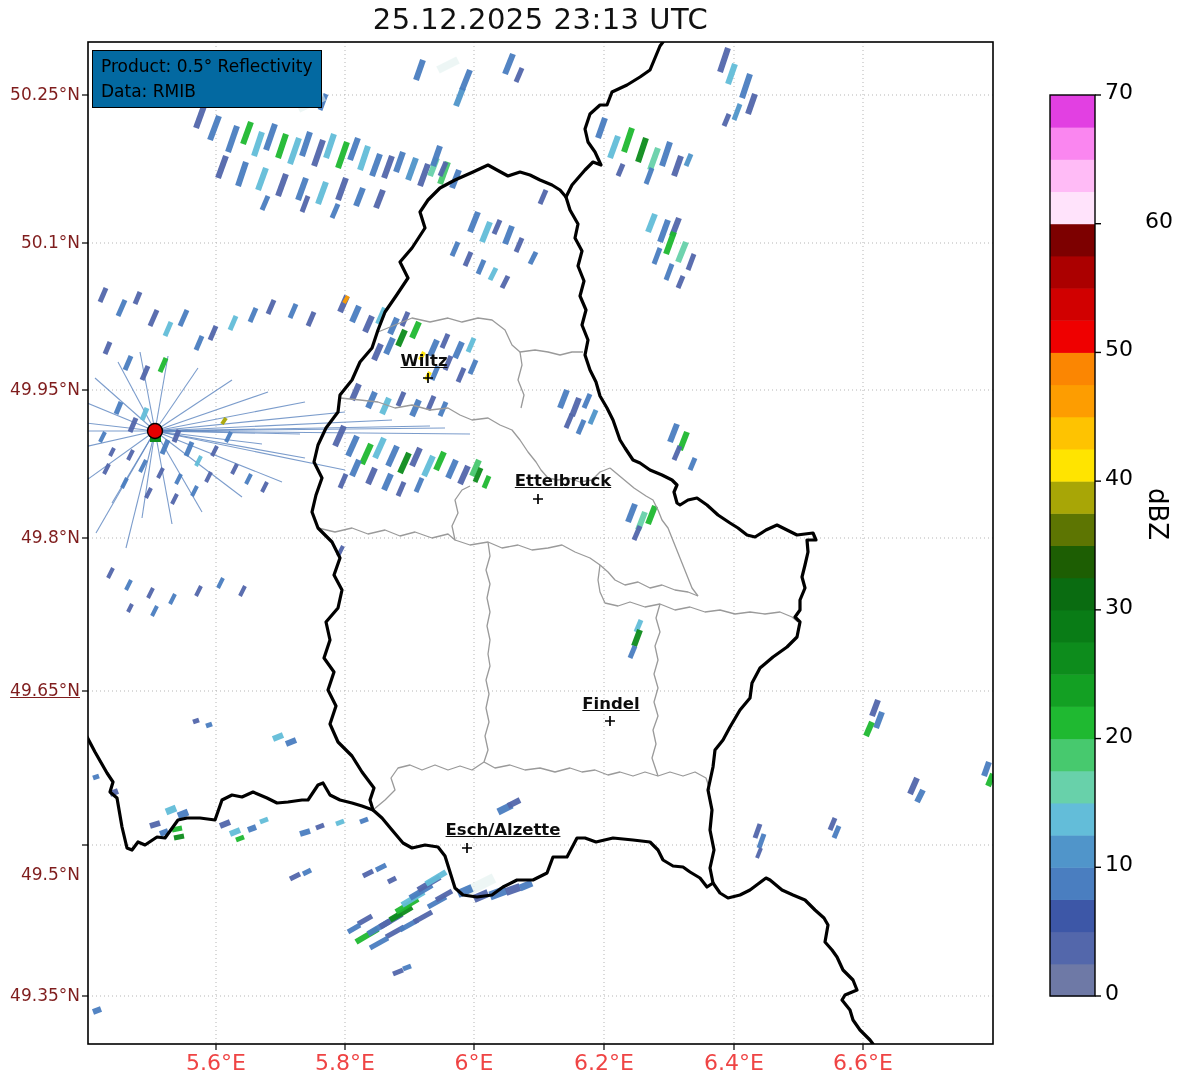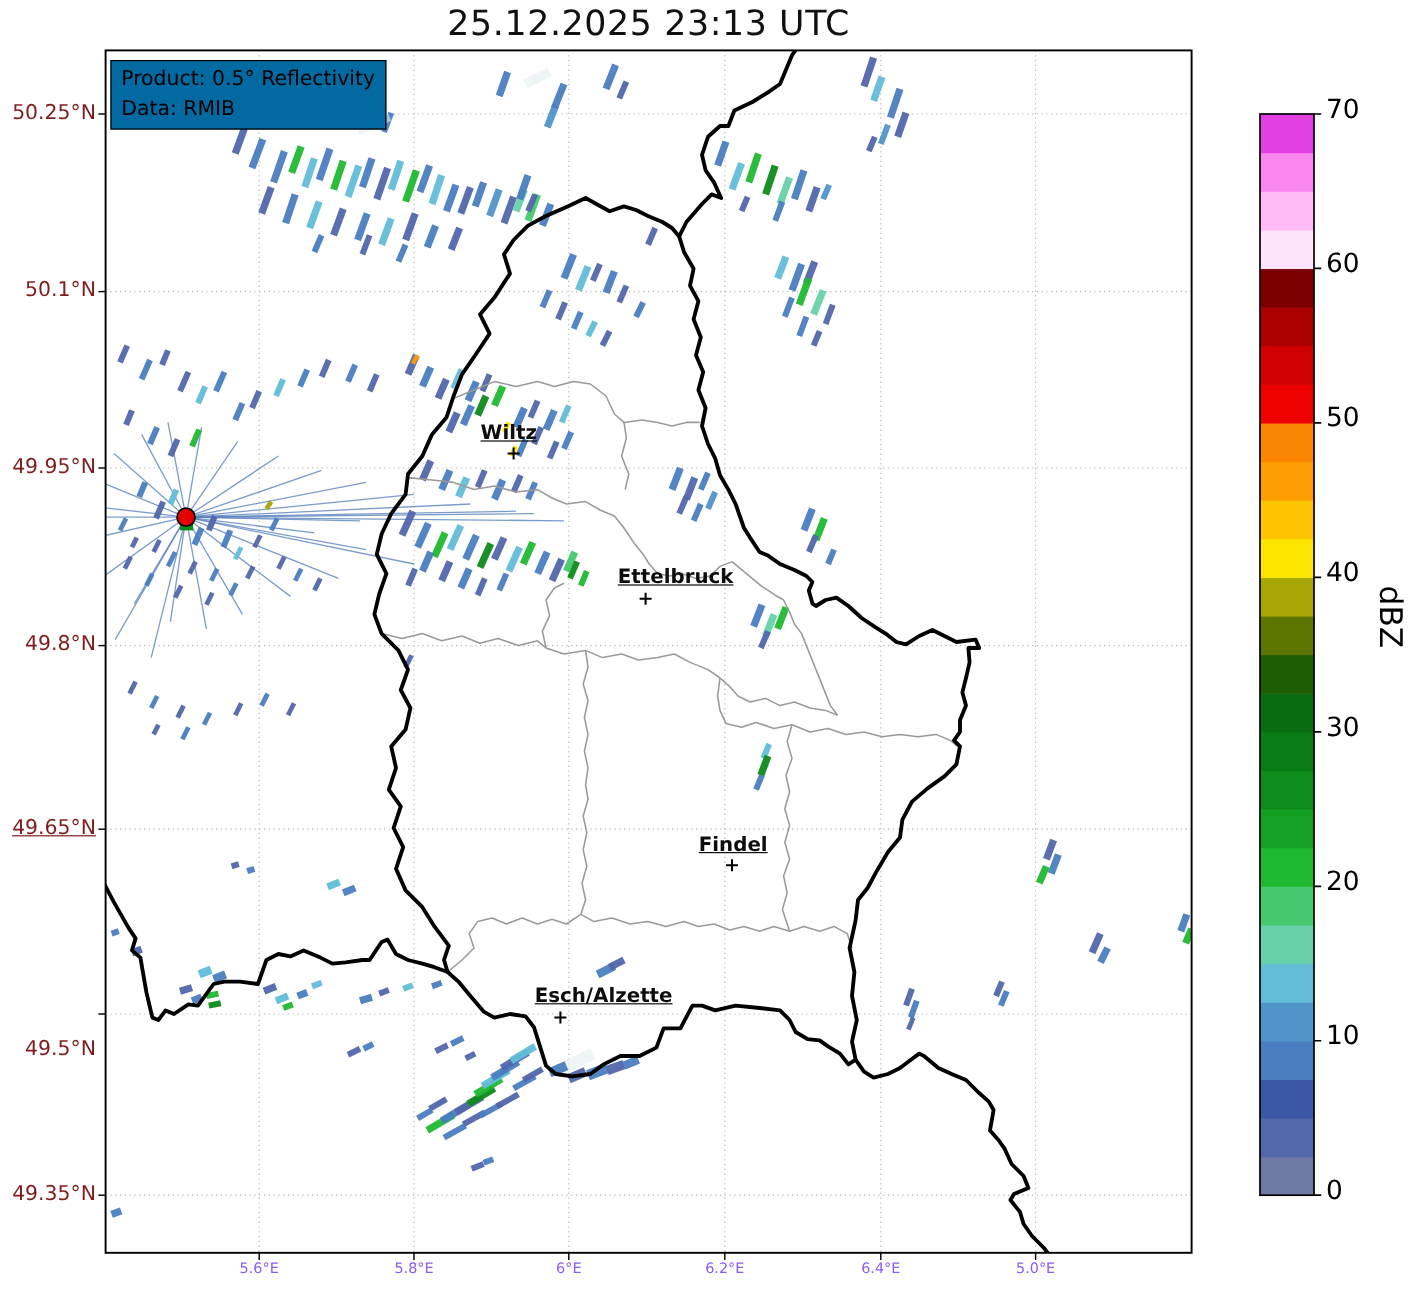--- a/index.html
+++ b/index.html
@@ -4,21 +4,21 @@
 <style>
   html,body{margin:0;padding:0;background:#ffffff;}
   body{font-family:"DejaVu Sans","Liberation Sans",sans-serif;color:#000;}
   #figure{position:relative;width:1184px;height:1081px;background:#fff;overflow:hidden;}
   #map-svg{position:absolute;left:0;top:0;}
   .fig-title{position:absolute;left:88px;top:2px;width:905px;text-align:center;
              font-size:29px;color:#111;letter-spacing:0.5px;}
   .product-box{position:absolute;left:92px;top:50px;background:#0369a1;border:1.3px solid #000;
                padding:3px 8px 4px 8px;font-size:17px;line-height:1.45;z-index:5;}
   .ytick{position:absolute;left:0;width:80px;text-align:right;font-size:17px;color:#7f1d1d;}
-  .xtick{position:absolute;width:90px;text-align:center;font-size:12px;color:#8b5cf6;top:1050px;}
+  .xtick{position:absolute;width:90px;text-align:center;font-size:22px;color:#ef4444;top:1050px;}
   .cbtick{position:absolute;left:1105px;font-size:22px;color:#000;}
   .cb-label{position:absolute;left:1143px;top:488px;font-size:26px;color:#000;
             writing-mode:vertical-rl;text-orientation:mixed;}
   .city-label{position:absolute;width:200px;text-align:center;font-weight:bold;
               font-size:16.5px;color:#0d0d0d;z-index:4;text-decoration:underline;}
 </style>
 </head>
 <body>
 
 <div id="figure">
@@ -418,34 +418,34 @@
       <line x1="1095" y1="223.71428571428578" x2="1101" y2="223.71428571428578" stroke="#000" stroke-width="1.4"></line>
       <line x1="1095" y1="95" x2="1101" y2="95" stroke="#000" stroke-width="1.4"></line>
     </svg>
   <div id="labels">
       <div class="cbtick" style="top: 980px;">0</div>
       <div class="cbtick" style="top: 851.286px;">10</div>
       <div class="cbtick" style="top: 722.571px;">20</div>
       <div class="cbtick" style="top: 593.857px;">30</div>
       <div class="cbtick" style="top: 465.143px;">40</div>
       <div class="cbtick" style="top: 336.429px;">50</div>
-      <div class="cbtick" style="top: 207.714px;">60</div>
+      <div class="cbtick" style="top: 207.714px; margin-left: 40px;">60</div>
       <div class="cbtick" style="top: 79px;">70</div>
       <div class="ytick" style="top: 84px;">50.25°N</div>
       <div class="ytick" style="top: 220px; margin-top: 12px;">50.1°N</div>
       <div class="ytick" style="top: 379px;">49.95°N</div>
       <div class="ytick" style="top: 527px;">49.8°N</div>
       <div class="ytick" style="top: 680px; text-decoration: underline;">49.65°N</div>
       <div class="ytick" style="top: 864px;">49.5°N</div>
       <div class="ytick" style="top: 985px;">49.35°N</div>
       <div class="xtick" style="left: 171px;">5.6°E</div>
       <div class="xtick" style="left: 300px;">5.8°E</div>
       <div class="xtick" style="left: 429px;">6°E</div>
       <div class="xtick" style="left: 559px;">6.2°E</div>
       <div class="xtick" style="left: 689px;">6.4°E</div>
-      <div class="xtick" style="left: 818px;">5.0°E</div>
+      <div class="xtick" style="left: 818px;">6.6°E</div>
       <div class="city-label" style="left: 324px; top: 351px;">Wiltz</div>
       <div class="city-label" style="left: 463px; top: 471px;">Ettelbruck</div>
       <div class="city-label" style="left: 511px; top: 694px;">Findel</div>
       <div class="city-label" style="left: 403px; top: 820px;">Esch/Alzette</div>
     </div>
   <div class="cb-label">dBZ</div>
 </div>
 
 </body></html>

